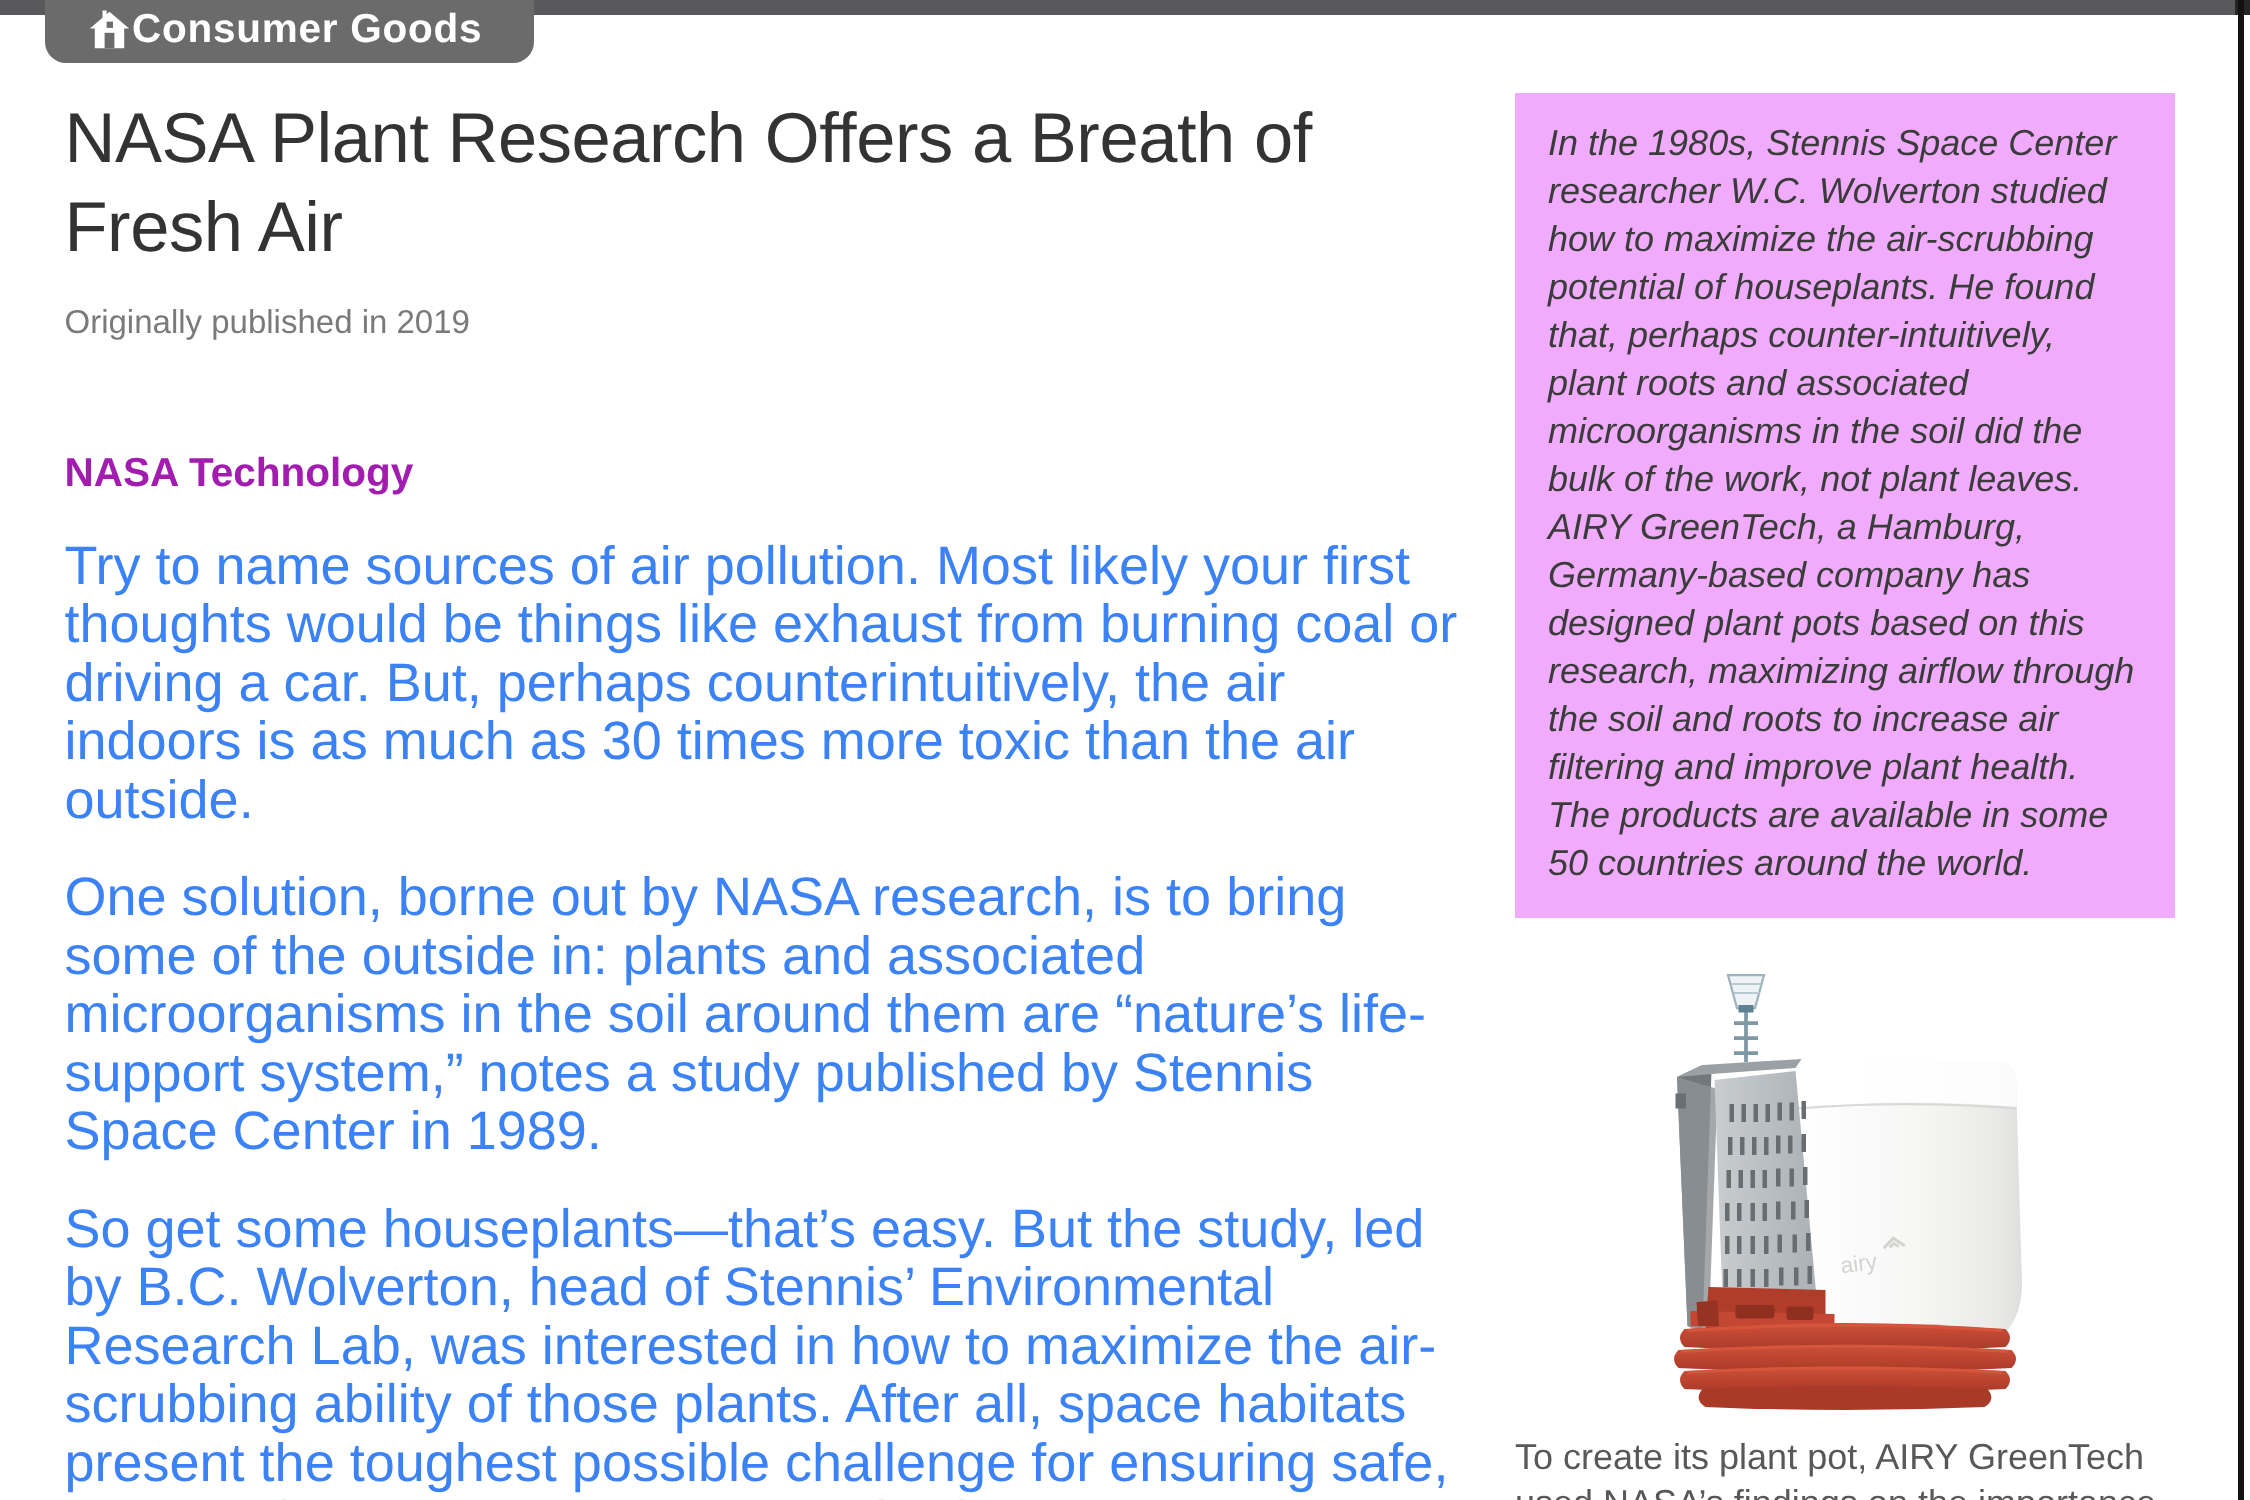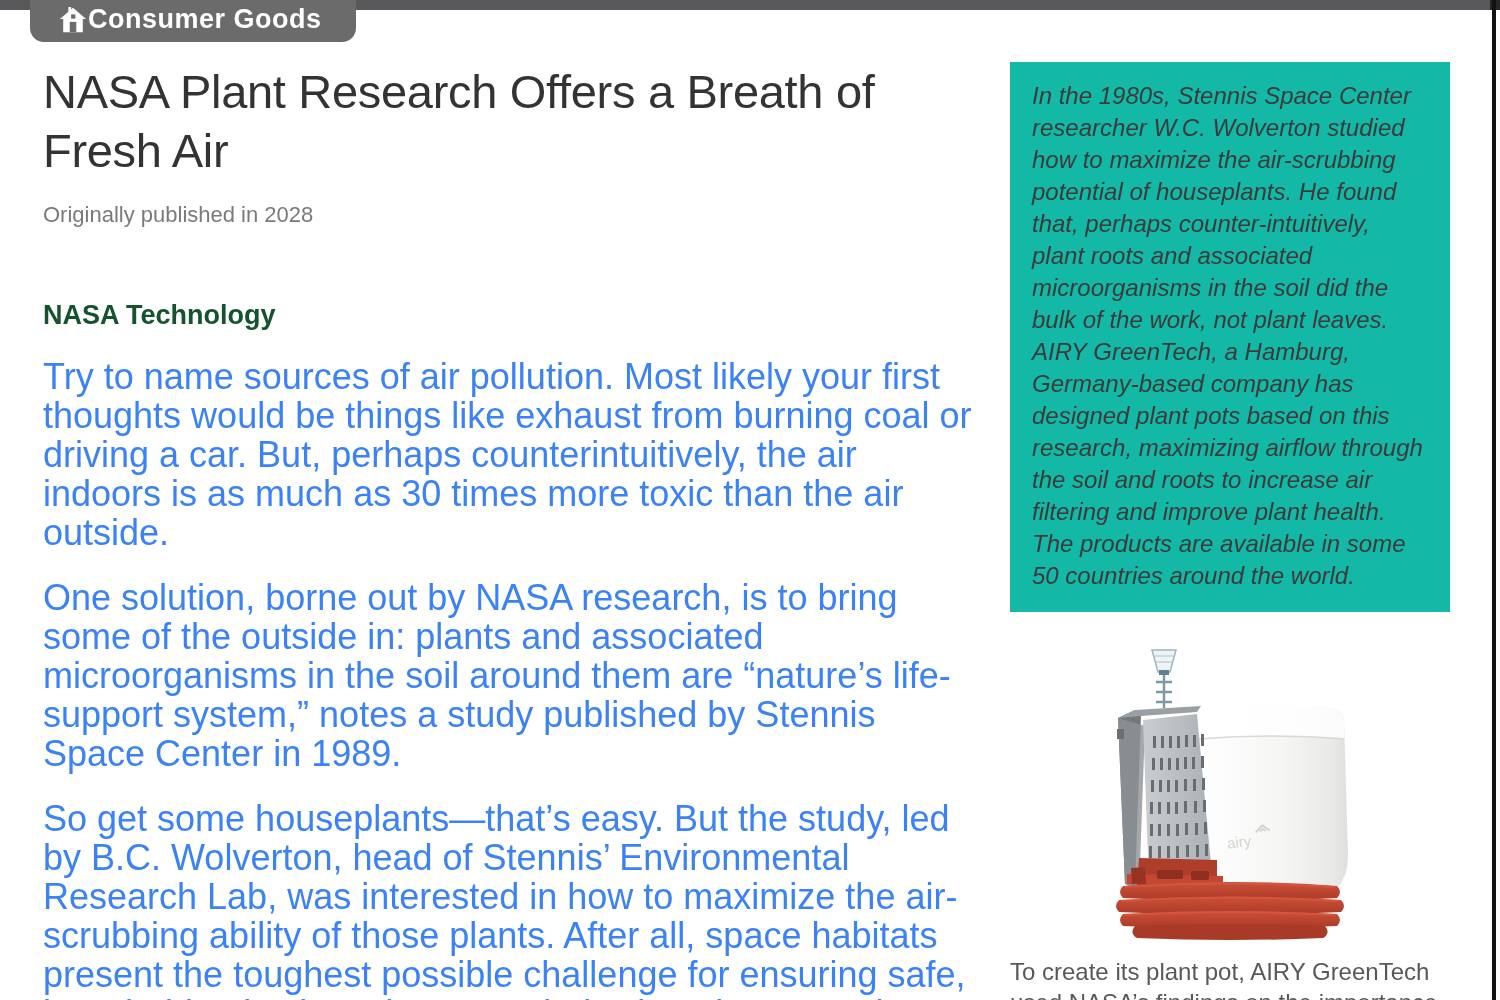--- a/index.html
+++ b/index.html
@@ -60,37 +60,37 @@
   }
   .pub-date {
     margin-top: 22px;
     font-size: 22px;
     color: #7a7a7a;
   }
   h2.section-heading {
     margin: 72px 0 0 0;
     font-size: 27px;
     font-weight: bold;
-    color: #14532d;
+    color: #a21caf;
   }
   .main-col p {
     margin: 26px 0 0 0;
     width: 935px;
     font-size: 36px;
     line-height: 39px;
     color: #3b82f6;
   }
 
   
   .sidebar {
     position: absolute; left: 1010px; top: 62px;
     width: 440px;
   }
   .quote-box {
-    background: #14b8a6;
+    background: #f0abfc;
     padding: 18px 24px 20px 22px;
     box-sizing: border-box;
     width: 440px;
     font-style: italic;
     font-size: 24px;
     line-height: 32px;
     color: #3b3b3b;
   }
   .product-figure {
     margin-top: 34px;
@@ -117,21 +117,21 @@
     <path d="M16 2 L30 14 L26.5 14 L26.5 28 L5.5 28 L5.5 14 L2 14 Z" fill="#ffffff"></path>
     <path d="M11 1 L14 1 L14 6 L11 8 Z" fill="#ffffff"></path>
     <rect x="12.5" y="17" width="7" height="11" fill="#6b6b6b"></rect>
     <rect x="14" y="9" width="4.5" height="4.5" fill="#6b6b6b"></rect>
   </svg>
   <span class="label">Consumer Goods</span>
 </div>
 
 <div class="main-col">
   <h1 class="title">NASA Plant Research Offers a Breath of Fresh Air</h1>
-  <div class="pub-date">Originally published in 2028</div>
+  <div class="pub-date">Originally published in 2019</div>
   <h2 class="section-heading">NASA Technology</h2>
   <p>Try to name sources of air pollution. Most likely your first thoughts would be things like exhaust from burning coal or driving a car. But, perhaps counterintuitively, the air indoors is as much as 30 times more toxic than the air outside.</p>
   <p>One solution, borne out by NASA research, is to bring some of the outside in: plants and associated microorganisms in the soil around them are “nature’s life-support system,” notes a study published by Stennis Space Center in 1989.</p>
   <p>So get some houseplants—that’s easy. But the study, led by B.C. Wolverton, head of Stennis’ Environmental Research Lab, was interested in how to maximize the air-scrubbing ability of those plants. After all, space habitats present the toughest possible challenge for ensuring safe, breathable air, since they’re entirely closed systems in an airless vacuum. There’s no chance to get some fresher air by opening a window, and even if engineers were able to build a habitat free from any of the toxins and chemical pollutants we find on</p>
 </div>
 
 <div class="sidebar">
   <div class="quote-box">In the 1980s, Stennis Space Center researcher W.C. Wolverton studied how to maximize the air-scrubbing potential of houseplants. He found that, perhaps counter-intuitively, plant roots and associated microorganisms in the soil did the bulk of the work, not plant leaves. AIRY GreenTech, a Hamburg, Germany-based company has designed plant pots based on this research, maximizing airflow through the soil and roots to increase air filtering and improve plant health. The products are available in some 50 countries around the world.</div>
 
   <div class="product-figure">

